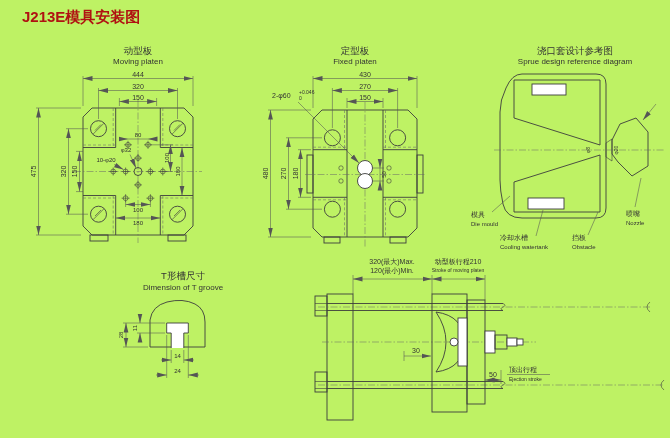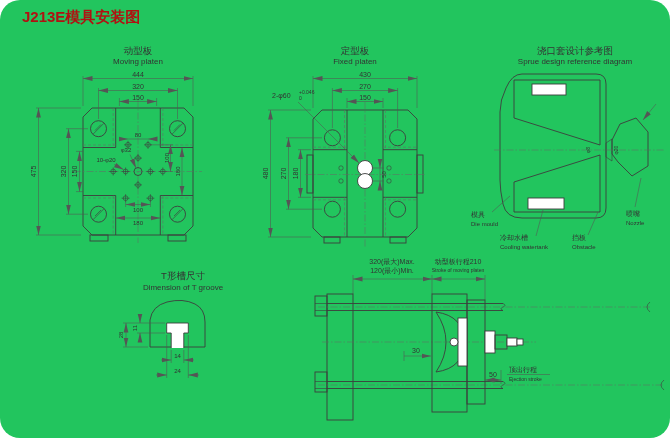--- a/index.html
+++ b/index.html
@@ -1,17 +1,17 @@
 <!DOCTYPE html>
 <html><head>
 <meta charset="utf-8">
 <style>
   html,body{margin:0;padding:0;background:#fff;}
-  #page{position:relative;width:670px;height:438px;background:#22c55e;overflow:hidden;
-        font-family:"Liberation Sans","DejaVu Sans",sans-serif;border-radius:20px;}
+  #page{position:relative;width:670px;height:438px;background:#bef264;overflow:hidden;
+        font-family:"Liberation Sans","DejaVu Sans",sans-serif;}
   .page-title{position:absolute;left:22px;top:8px;font-size:15px;font-weight:bold;color:#b01212;}
   svg{position:absolute;overflow:visible;}
   text{font-family:"Liberation Sans","DejaVu Sans",sans-serif;fill:#333;}
   .tc{font-size:9.5px;}
   .te{font-size:8px;}
   .td{font-size:7px;}
   .ts{font-size:6px;}
   .tt{font-size:5px;}
   .ln{fill:none;stroke:#3d3d3d;stroke-width:0.9;}
   .lt{fill:none;stroke:#3d3d3d;stroke-width:0.6;}

